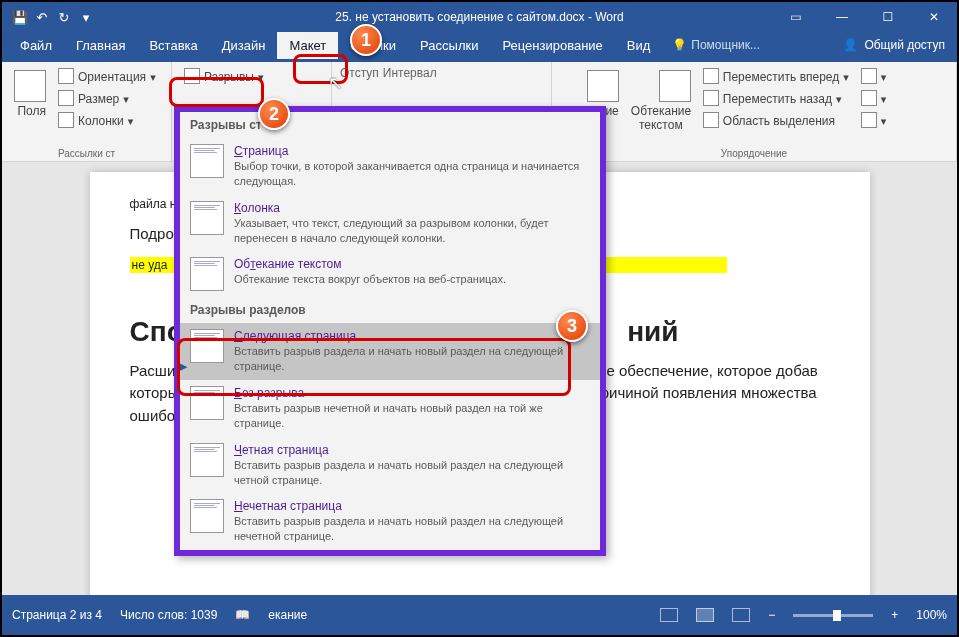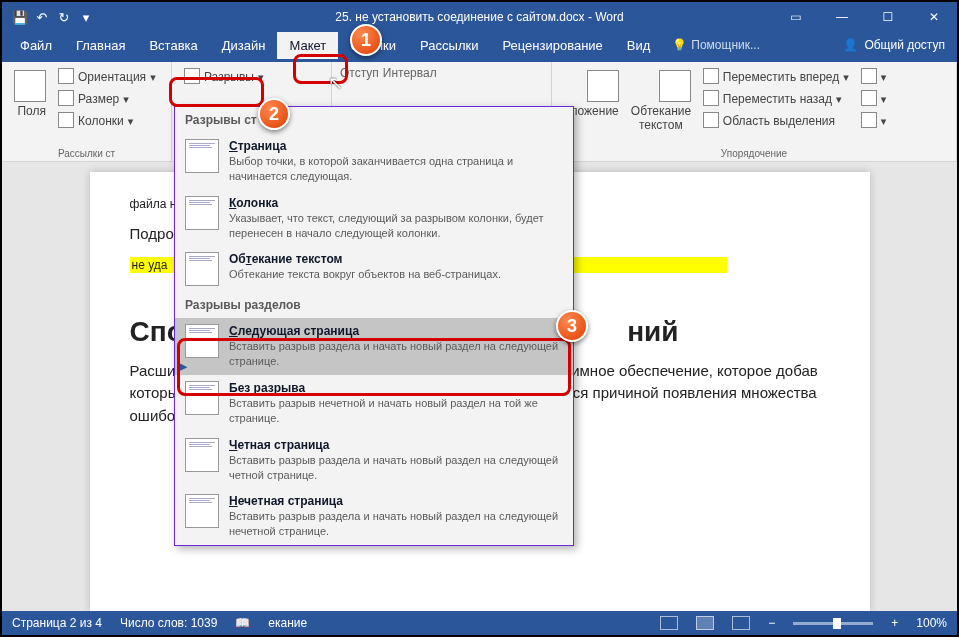--- a/index.html
+++ b/index.html
@@ -18,34 +18,34 @@
 .grp-label{font-size:10px;color:#666;text-align:center;margin-top:2px}
 .grp-body{display:flex;gap:4px}
 .vcol{display:flex;flex-direction:column;gap:2px}
 .rbtn{display:flex;align-items:flex-end;gap:4px;padding:2px 4px;font-size:11px;color:#444;white-space:nowrap}
 .rbtn .ric{width:16px;height:16px;border:1px solid #888;background:#fff}
 .bigbtn{display:flex;flex-direction:column;align-items:flex-end;padding:4px;gap:2px;font-size:11px;color:#444}
 .bigbtn .bic{width:32px;height:32px;border:1px solid #888;background:#fff}
 .doc-area{background:#e6e6e6;position:absolute;top:160px;left:0;right:0;bottom:24px;display:flex;justify-content:center;overflow:hidden}
 .page{background:#fff;width:780px;margin-top:10px;padding:20px 40px;box-shadow:0 0 8px rgba(0,0,0,.2)}
 .hl{background:#ffff00}
-.statusbar{position:absolute;bottom:0;left:0;right:0;height:24px;background:#2b579a;color:#fff;display:flex;align-items:center;font-size:11px;padding:0 10px;gap:18px}
+.statusbar{position:absolute;bottom:0;left:0;right:0;height:40px;background:#2b579a;color:#fff;display:flex;align-items:center;font-size:11px;padding:0 10px;gap:18px}
 .statusbar .spacer{flex:1}
 .statusbar .vic{width:18px;height:14px;border:1px solid rgba(255,255,255,.6)}
 .slider{width:80px;height:3px;background:rgba(255,255,255,.5);position:relative}
 .slider::after{content:"";position:absolute;left:50%;top:-4px;width:8px;height:11px;background:#fff}
 .callout{position:absolute;width:32px;height:32px;border-radius:50%;background:radial-gradient(circle at 35% 30%,#ff8a50,#e03c00);border:2px solid #fff;box-shadow:0 2px 5px rgba(0,0,0,.5);color:#fff;font-weight:bold;font-size:18px;display:flex;align-items:center;justify-content:center;z-index:200}
 .redbox{position:absolute;border:3px solid #d40000;border-radius:8px;z-index:150;pointer-events:none}
-.dropdown{position:absolute;left:172px;top:104px;width:400px;background:#f3f3f3;border:1px solid #6d28d9;box-shadow:3px 3px 8px rgba(0,0,0,.3);z-index:100}
+.dropdown{position:absolute;left:172px;top:104px;width:432px;background:#f3f3f3;border:6px solid #6d28d9;box-shadow:3px 3px 8px rgba(0,0,0,.3);z-index:100}
 .dd-header{padding:6px 10px;font-weight:bold;color:#5a5a5a;font-size:12px}
 .dd-item{display:flex;gap:10px;padding:6px 10px;align-items:flex-start}
 .dd-item:hover,.dd-item.hov{background:#c5c5c5}
 .dd-icon{width:34px;height:34px;border:1px solid #999;background:#fff;flex-shrink:0;position:relative}
 .dd-icon::before{content:"";position:absolute;left:3px;top:3px;right:3px;height:5px;background:linear-gradient(#aac,#aac) 0 0/100% 1px no-repeat,linear-gradient(#aac,#aac) 0 2px/80% 1px no-repeat,linear-gradient(#aac,#aac) 0 4px/90% 1px no-repeat}
-.dd-text .t{font-weight:bold;font-size:12px;color:#0f172a}
+.dd-text .t{font-weight:normal;font-size:12px;color:#4c1d95}
 .dd-text .d{font-size:11px;color:#5a5a5a;line-height:1.35;margin-top:1px}
 .share{margin-left:auto;padding:6px 12px;display:flex;gap:6px;align-items:center}
 .helper{display:flex;align-items:center;gap:4px;padding:6px 10px;color:#cde}
 .u{text-decoration:underline}
 .page h2{font-size:28px;font-weight:bold;margin:40px 0 12px;color:#222}
 .page p{font-size:15px;line-height:1.5;color:#222}
 .arrow{position:absolute;left:177px;top:358px;color:#2b579a;font-size:11px;z-index:120}
 </style>
 </head>
 <body>

